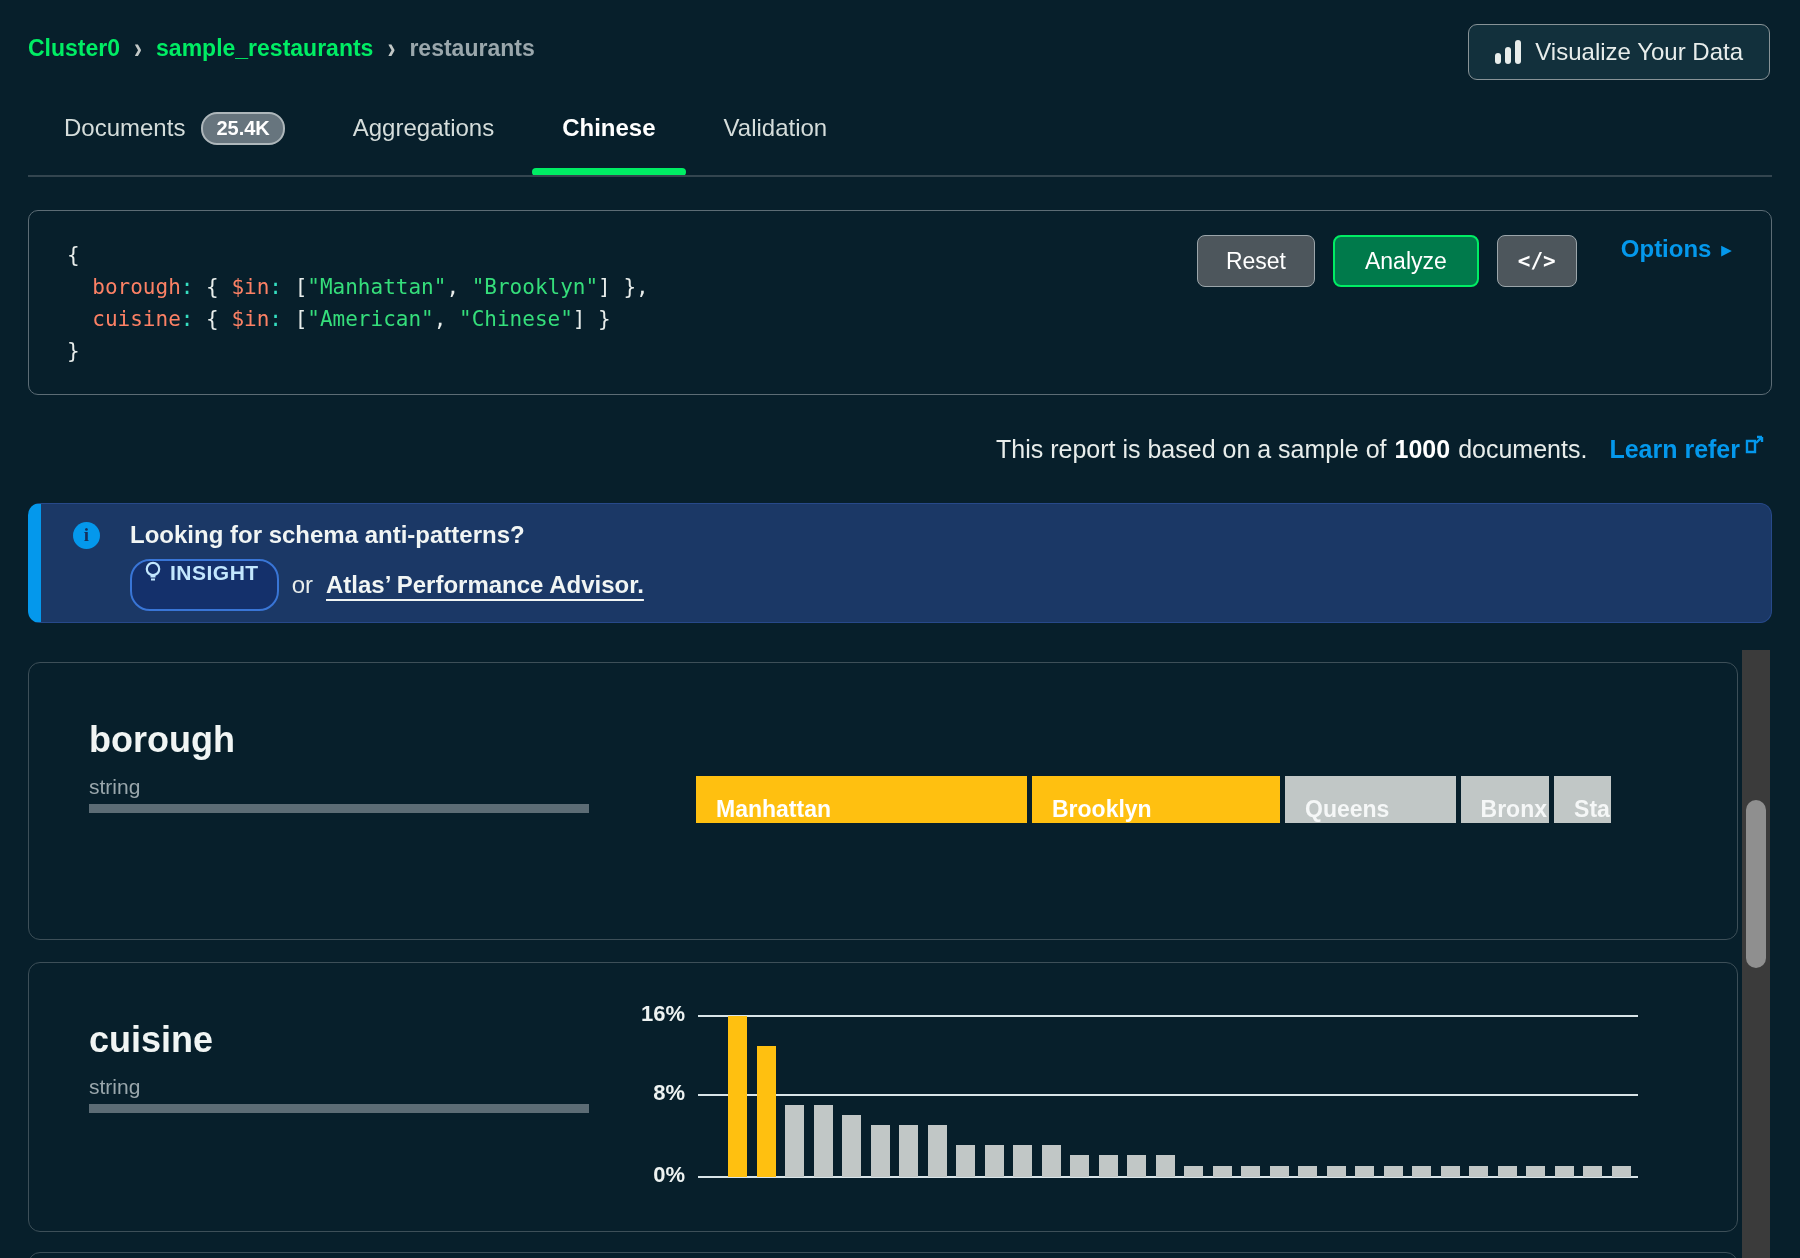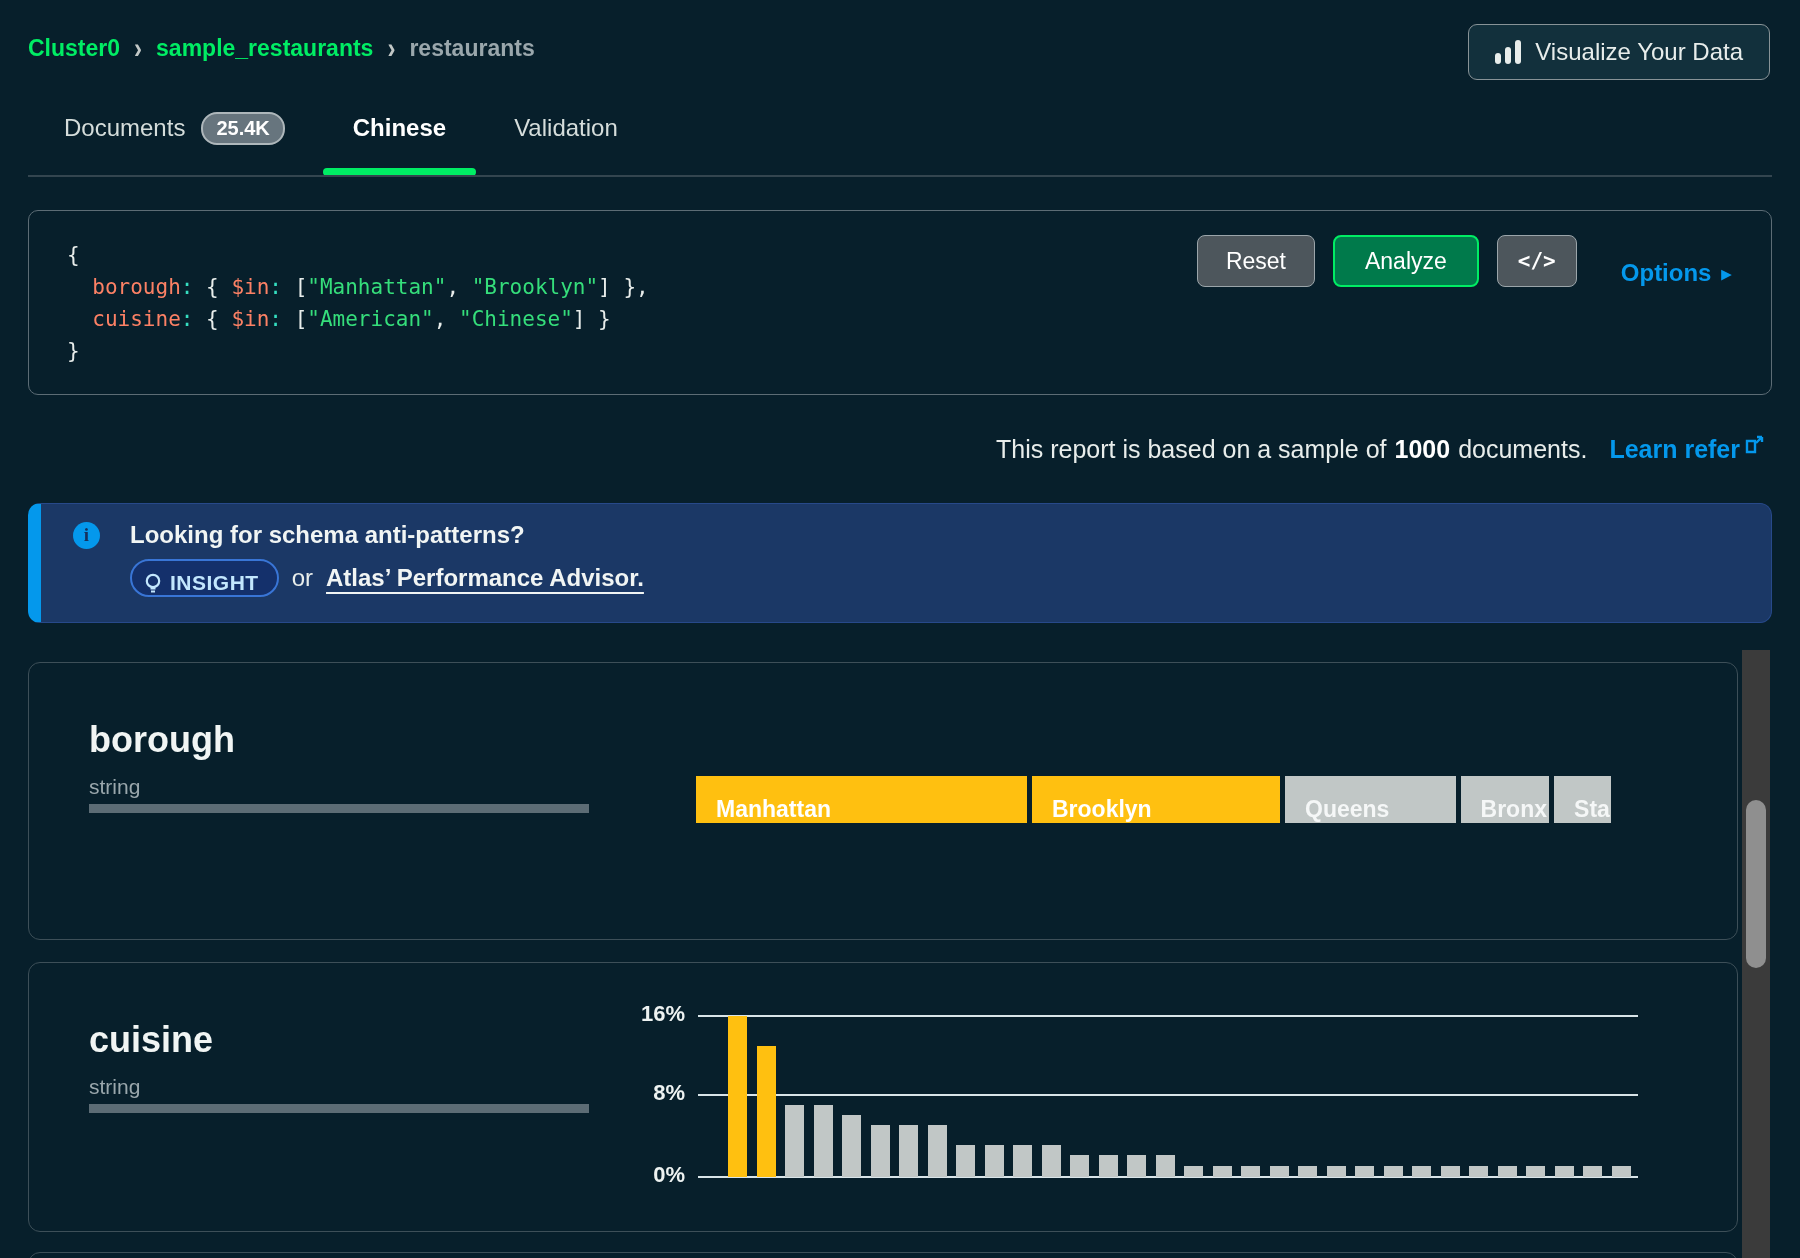--- a/index.html
+++ b/index.html
@@ -37,40 +37,40 @@
   .badge-circle{ background:#75828B; color:#FFF; font-weight:700; font-size:19px; border-radius:50%; width:34px; height:34px; display:flex; align-items:center; justify-content:center; }
   .tabs-divider { position:absolute; left:28px; right:28px; top:175px; height:2px; background:#33454F; }
 
   
   .query-box { position:absolute; left:28px; top:210px; width:1744px; height:185px; border:1px solid #5C6C75; border-radius:10px; }
   .query-code { position:absolute; left:38px; top:28px; font-family:"DejaVu Sans Mono", monospace; font-size:21px; line-height:32px; white-space:pre; cursor:text; }
   .tok-key   { color:#FC8165; }
   .tok-colon { color:#35DEC0; }
   .tok-str   { color:#35DE7B; }
   .tok-plain { color:#E8EDEB; }
-  .query-actions { position:absolute; top:24px; right:40px; display:flex; align-items:flex-end; }
+  .query-actions { position:absolute; top:24px; right:40px; display:flex; align-items:flex-start; }
   .btn { height:52px; display:flex; align-items:center; justify-content:center; font-size:23px; border-radius:8px; cursor:pointer; }
   .btn-gray  { background:#4D565C; border:1px solid #9BA5AA; color:#FFF; padding:0 28px; }
   .btn-green { background:#007A4B; border:2px solid #00ED64; color:#FFF; font-weight:500; padding:0 30px; margin-left:18px; }
   .btn-code  { background:#4D565C; border:1px solid #9BA5AA; color:#FFF; width:80px; margin-left:18px; font-family:"DejaVu Sans Mono", monospace; font-weight:700; font-size:21px; }
   .options-link { display:flex; align-items:center; gap:10px; margin-left:44px; color:#0498EC; font-size:24px; font-weight:700; cursor:pointer; }
   .options-tri { font-size:19px; }
 
   
   .report-line { position:absolute; top:435px; right:36px; display:flex; align-items:center; gap:8px; font-size:25px; color:#E8EDEB; }
   .report-line b { color:#FFF; }
   .learn-more { margin-left:14px; color:#0498EC; font-weight:700; cursor:pointer; display:flex; align-items:flex-start; gap:4px; }
 
   
   .banner { position:absolute; left:28px; top:503px; width:1744px; height:120px; background:#1B3866; border:1px solid #27498A; border-left:13px solid #0498EC; border-radius:12px; padding:17px 30px 0 32px; }
   .banner-row1 { display:flex; align-items:center; gap:30px; }
   .info-icon { width:27px; height:27px; border-radius:50%; background:#0498EC; color:#16305C; font-weight:700; font-size:19px; font-family:"Liberation Serif", serif; display:flex; align-items:center; justify-content:center; }
   .banner-title { font-size:24px; font-weight:700; color:#F1F5F4; }
   .banner-row2 { display:flex; align-items:center; gap:13px; margin:10px 0 0 57px; font-size:24px; color:#E8EDEB; }
-  .insight-pill { display:inline-flex; align-items:flex-end; gap:8px; height:38px; padding:0 18px 0 12px; border:2px solid #3975D6; border-radius:20px; background:#14306B; color:#C3E7FE; font-weight:700; font-size:21px; letter-spacing:.5px; cursor:pointer; }
+  .insight-pill { display:inline-flex; align-items:flex-start; gap:8px; height:52px; padding:0 18px 0 12px; border:2px solid #3975D6; border-radius:20px; background:#14306B; color:#C3E7FE; font-weight:700; font-size:21px; letter-spacing:.5px; cursor:pointer; }
   .advisor-link { font-weight:700; color:#F1F5F4; text-decoration:underline; text-underline-offset:6px; cursor:pointer; }
 
   
   .field-card { position:absolute; left:28px; width:1710px; border:1px solid #3D4F58; border-radius:12px; background:#071F2B; }
   .card-borough { top:662px; height:278px; }
   .card-cuisine { top:962px; height:270px; }
   .card-next    { top:1252px; height:60px; }
   .field-name { position:absolute; left:60px; top:56px; font-size:36px; font-weight:700; color:#F1F5F4; }
   .field-type { position:absolute; left:60px; top:112px; font-size:21px; color:#9AA7AC; }
   .type-bar   { position:absolute; left:60px; top:141px; width:500px; height:9px; background:#5C6C75; }
@@ -113,20 +113,23 @@
       <i></i>
       <i></i>
     </span>
   <span>Visualize Your Data</span>
 </div>
 
 <div class="tabs-bar">
     <div class="tab">
       <span>Documents</span>
       <span class="badge-pill">25.4K</span>
+    </div>
+    <div class="tab">
+      <span>Aggregations</span>
     </div>
     <div class="tab active">
       <span>Chinese</span>
     </div>
     <div class="tab">
       <span>Validation</span>
     </div>
   </div>
 <div class="tabs-divider"></div>
 

